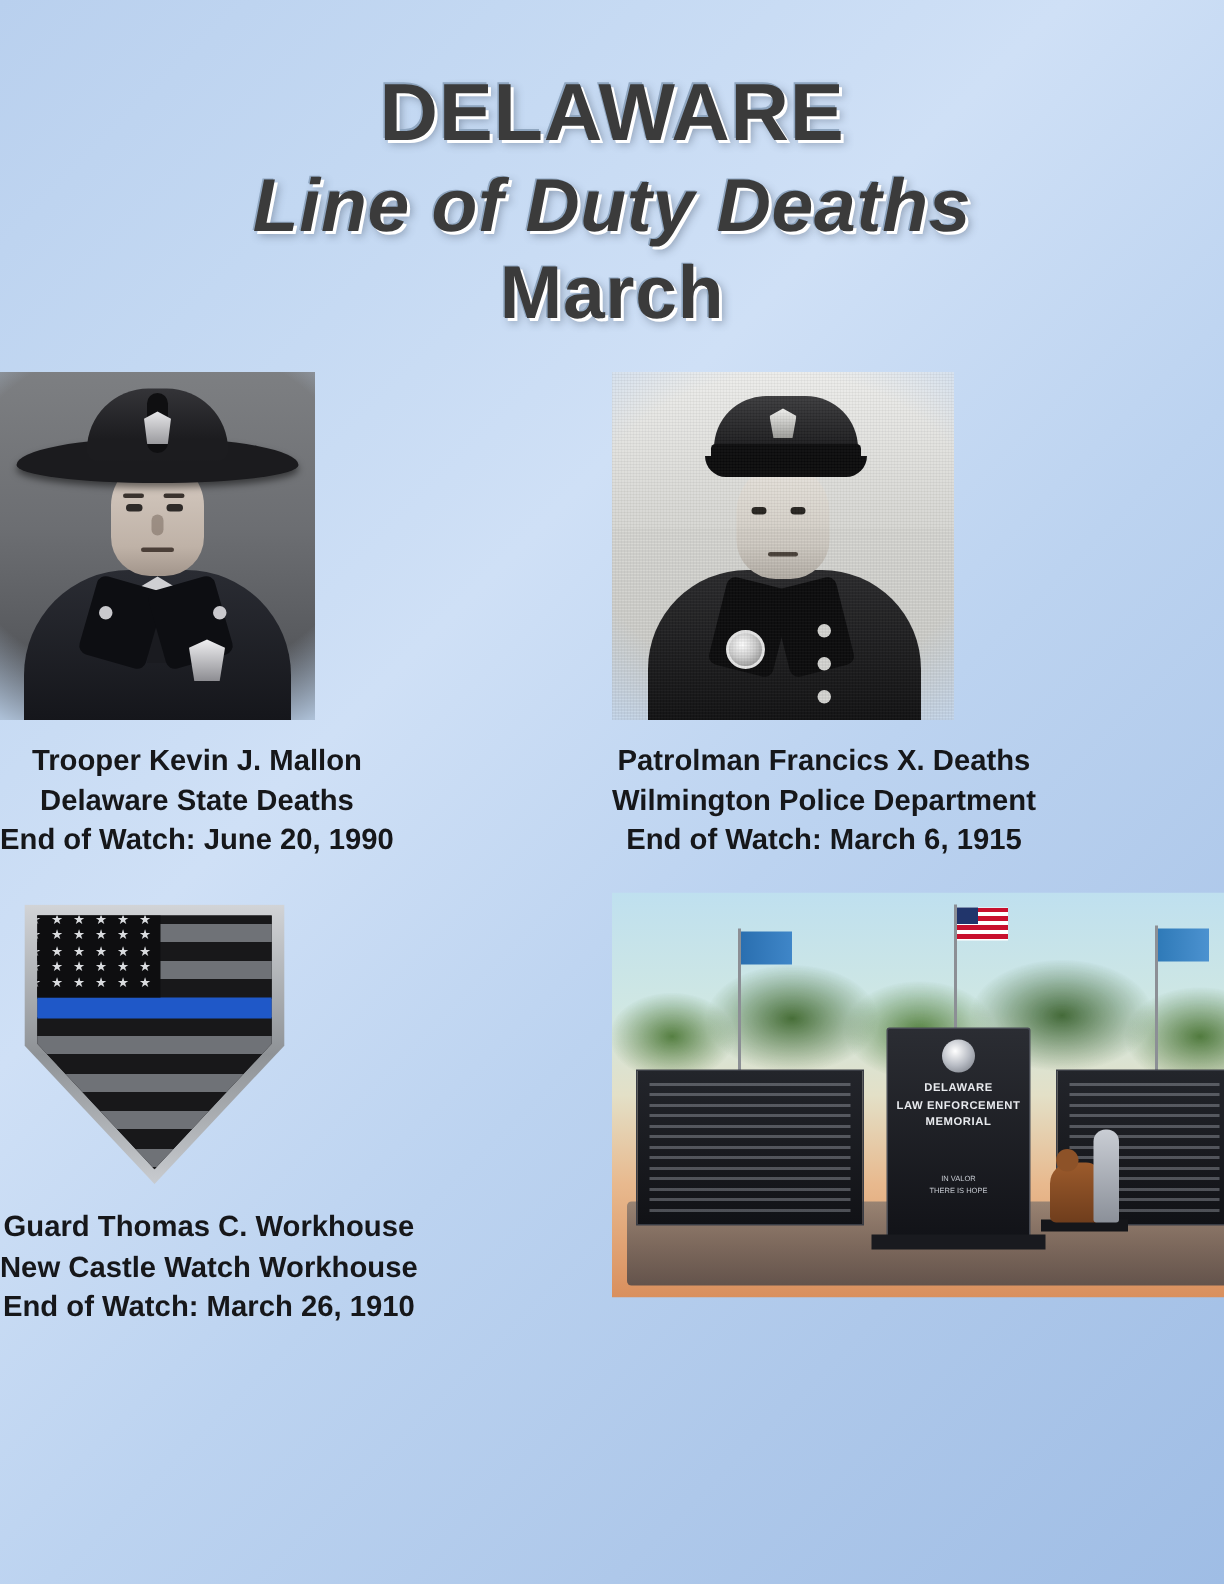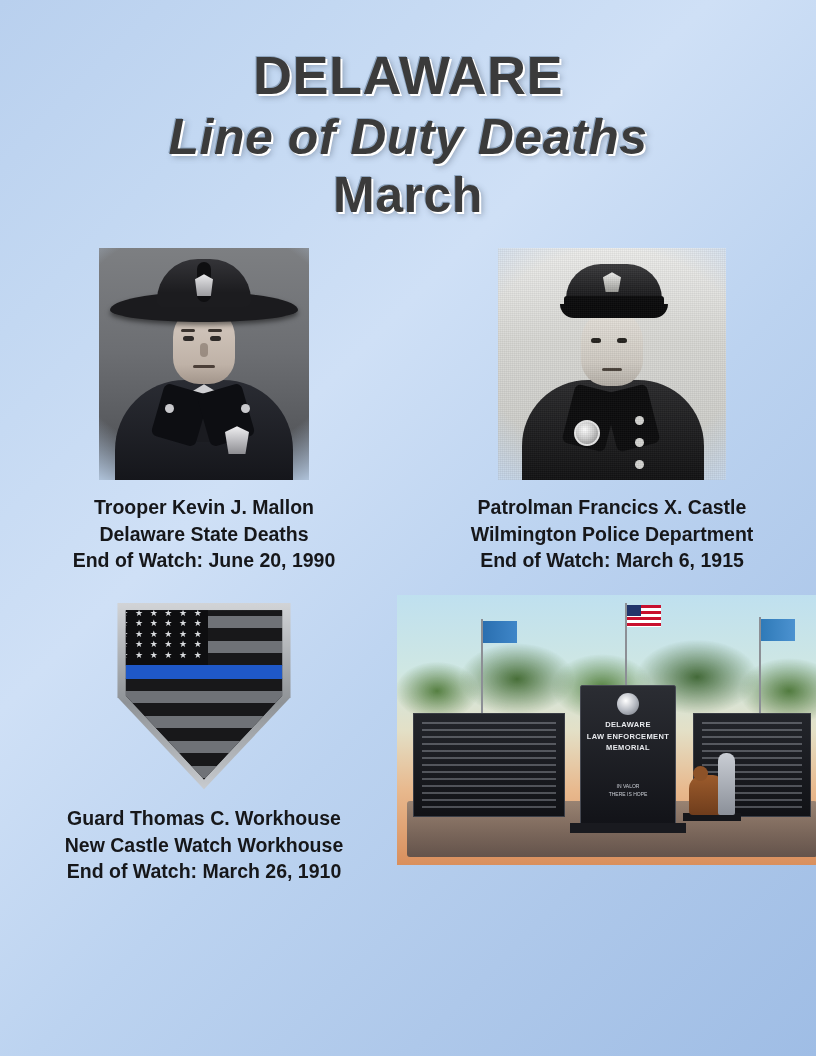--- a/index.html
+++ b/index.html
@@ -40,21 +40,21 @@
 
   
   .row {
     display: flex;
     width: 100%;
   }
   .cell {
     width: 50%;
     display: flex;
     flex-direction: column;
-    align-items: center;
+    align-items: flex-start;
   }
   .row-1 { margin-top: 26px; }
   .row-2 { margin-top: 22px; }
 
   .caption {
     text-align: center;
     font-size: 19.5px;
     font-weight: bold;
     color: #16171a;
     line-height: 1.35;
@@ -508,21 +508,21 @@
         <div class="p2-eye-l"></div>
         <div class="p2-eye-r"></div>
         <div class="p2-mouth"></div>
         <div class="p2-cap"></div>
         <div class="p2-cap-band"></div>
         <div class="p2-cap-visor"></div>
         <div class="p2-cap-badge"></div>
         <div class="p2-grain"></div>
       </div>
       <div class="caption">
-        <div>Patrolman Francics X. Castle</div>
+        <div>Patrolman Francics X. Deaths</div>
         <div>Wilmington Police Department</div>
         <div>End of Watch:  March 6, 1915</div>
       </div>
     </div>
 
   </div>
 
   <div class="row row-2">
 
     <div class="cell">

